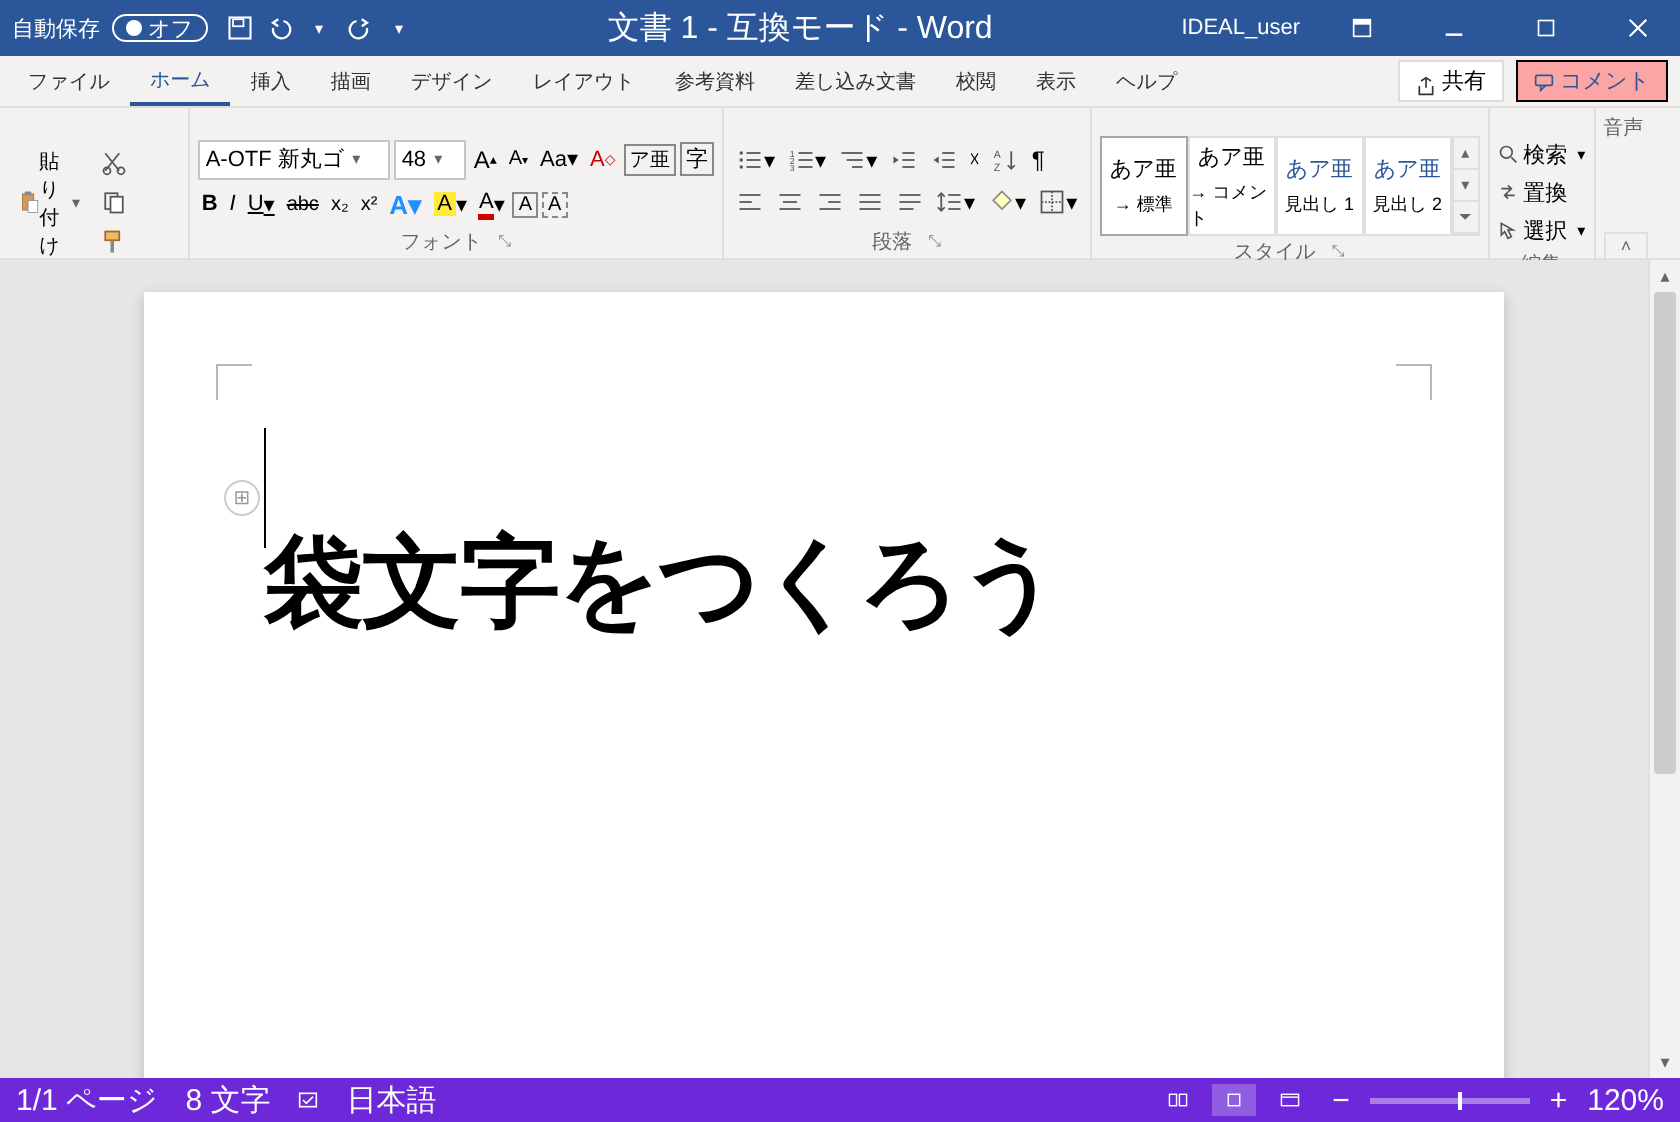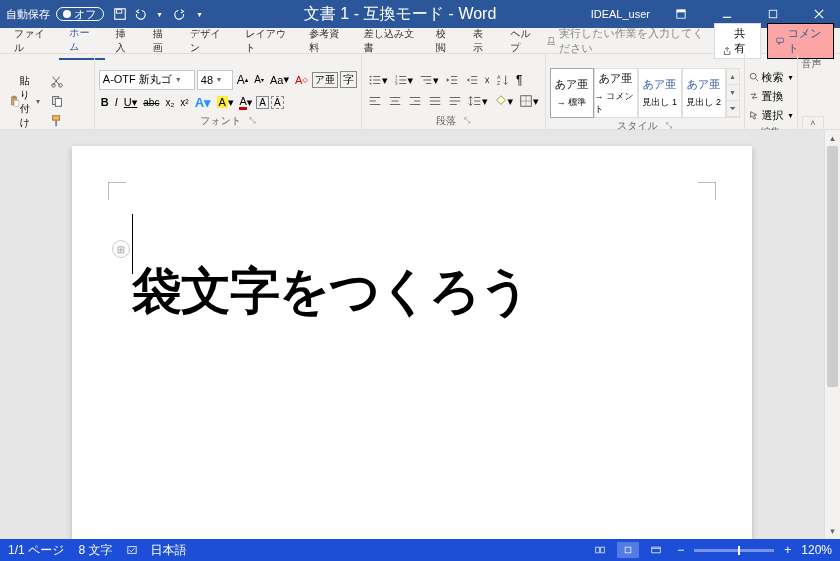--- a/index.html
+++ b/index.html
@@ -66,21 +66,21 @@
 .cursor-line { position: absolute; top: 68px; left: 60px; width: 1px; height: 60px; background: #000; }
 .big-text { position: absolute; top: 64px; left: 60px; font-size: 50px; font-weight: 900; letter-spacing: -1px; font-family: "HGMaruGothicMPRO", "Arial Black", sans-serif; margin-top: 48px; }
 .layout-hint { position: absolute; top: 94px; left: 40px; width: 18px; height: 18px; border-radius: 50%; border: 1px solid #ccc; display:flex; align-items:center; justify-content:center; color:#999; font-size:10px; }
 .vscroll { width: 16px; background: #f3f2f1; border-left: 1px solid #e1dfdd; display:flex; flex-direction:column; }
 .vscroll .arrow { height:16px; display:flex; align-items:center; justify-content:center; font-size:9px; color:#666; }
 .vscroll .track { flex:1; position:relative; }
 .vscroll .thumb { position:absolute; top:0; left:2px; right:2px; height:64%; background:#cdcdcd; border-radius:2px; }
 .ribbon-collapse { position:absolute; right:16px; top:-14px; width:22px; height:14px; background:#f3f2f1; border:1px solid #e1dfdd; display:flex; align-items:center; justify-content:center; font-size:9px; color:#666; }
 
 
-.status { display: flex; align-items: center; height: 22px; background: #1d4ed8; color: #fff; font-size: 12px; padding: 0 8px; gap: 14px; text-align: center; }
+.status { display: flex; align-items: center; height: 22px; background: #6d28d9; color: #fff; font-size: 15px; padding: 0 8px; gap: 14px; text-align: center; }
 .status .right { margin-left: auto; display: flex; align-items: center; gap: 6px; }
 .view-btn { width: 22px; height: 16px; display:flex; align-items:center; justify-content:center; }
 .view-btn.active { background: rgba(255,255,255,.25); }
 .zoom-track { width: 80px; height: 3px; background: rgba(255,255,255,.4); position: relative; }
 .zoom-thumb { position:absolute; top:-3px; left: 55%; width:2px; height:9px; background:#fff; }
 
 svg { display:block; }
 .micon { width:14px; height:14px; }
 .sicon { width:10px; height:10px; }
 </style>
@@ -147,27 +147,20 @@
   <span class="tab">挿入</span>
   <span class="tab">描画</span>
   <span class="tab">デザイン</span>
   <span class="tab">レイアウト</span>
   <span class="tab">参考資料</span>
   <span class="tab">差し込み文書</span>
   <span class="tab">校閲</span>
   <span class="tab">表示</span>
   <span class="tab">ヘルプ</span>
   <div class="tabrow-right">
-    <span class="tell-me">
-      <svg class="sicon" viewBox="0 0 12 12">
-          <rect x="3" y="1" width="6" height="7" fill="none" stroke="#888"></rect>
-          <path d="M3 7 L1 11 L11 11 L9 7" fill="none" stroke="#888"></path>
-        </svg>
-      <span>実行したい作業を入力してください</span>
-    </span>
     <span class="share-btn">
       <svg class="sicon" viewBox="0 0 12 12">
           <path d="M6 1 L6 7 M3 3 L6 1 L9 3 M2 6 V11 H10 V6" fill="none" stroke="#333"></path>
         </svg>
       <span>共有</span>
     </span>
     <span class="comment-btn">
       <svg class="sicon" viewBox="0 0 12 12">
           <rect x="1" y="2" width="10" height="6" rx="1" fill="none" stroke="#2b579a"></rect>
           <path d="M4 8 L4 11 L7 8" fill="none" stroke="#2b579a"></path>

